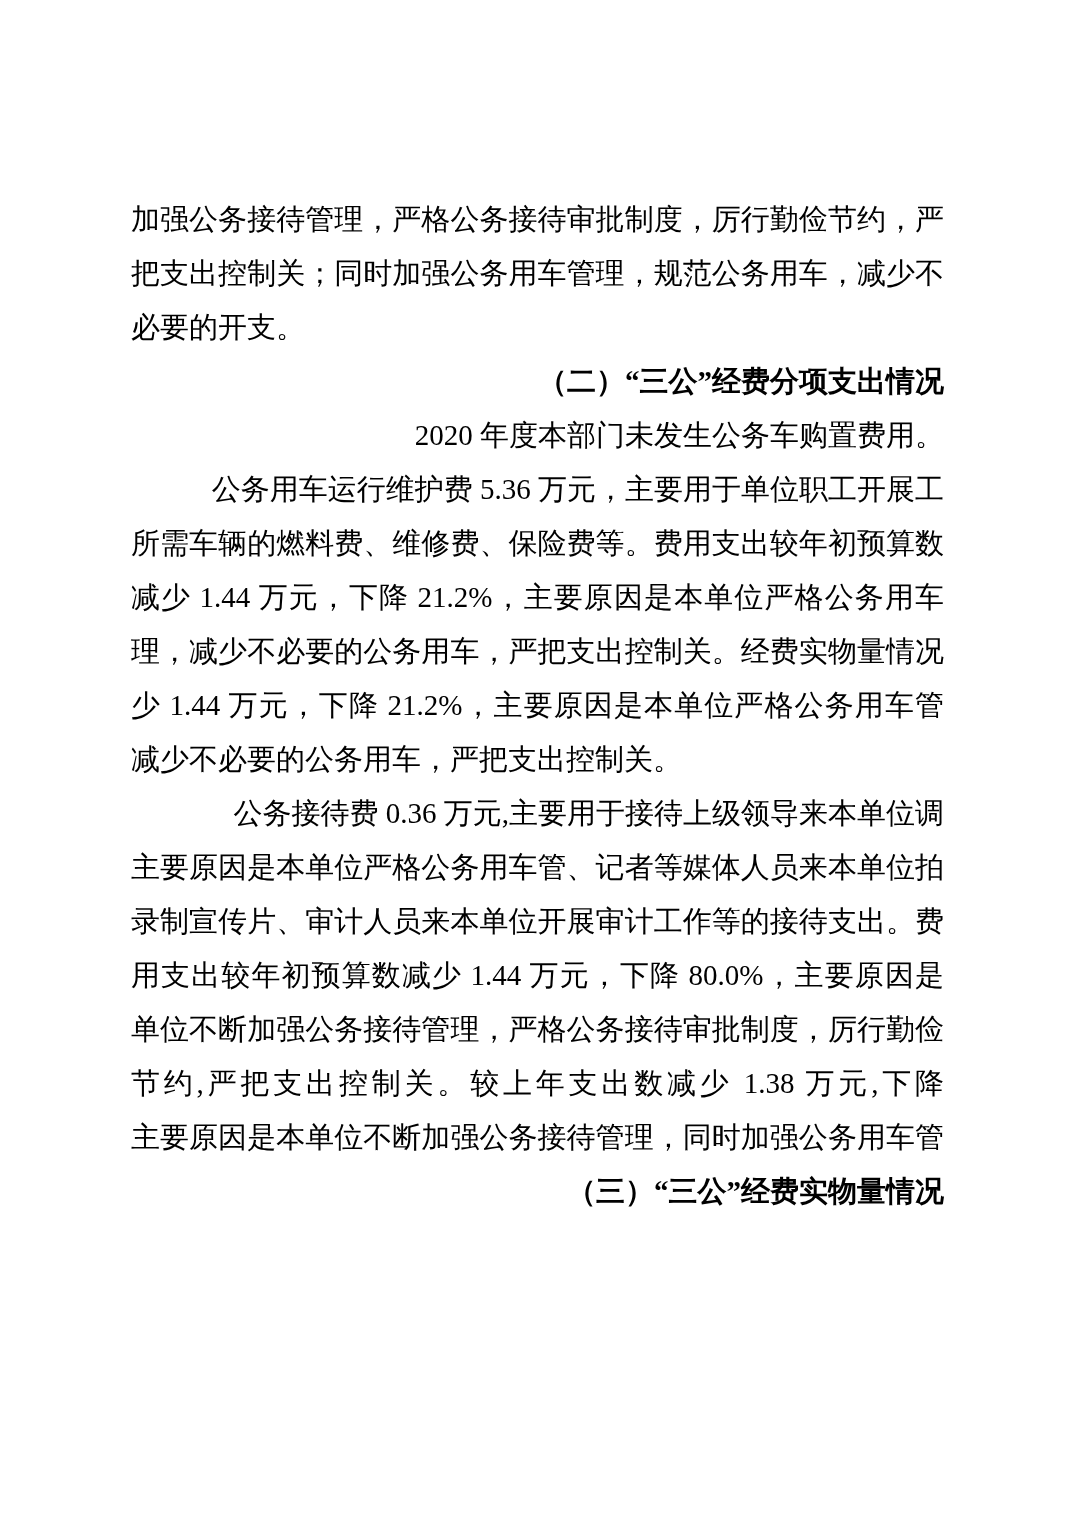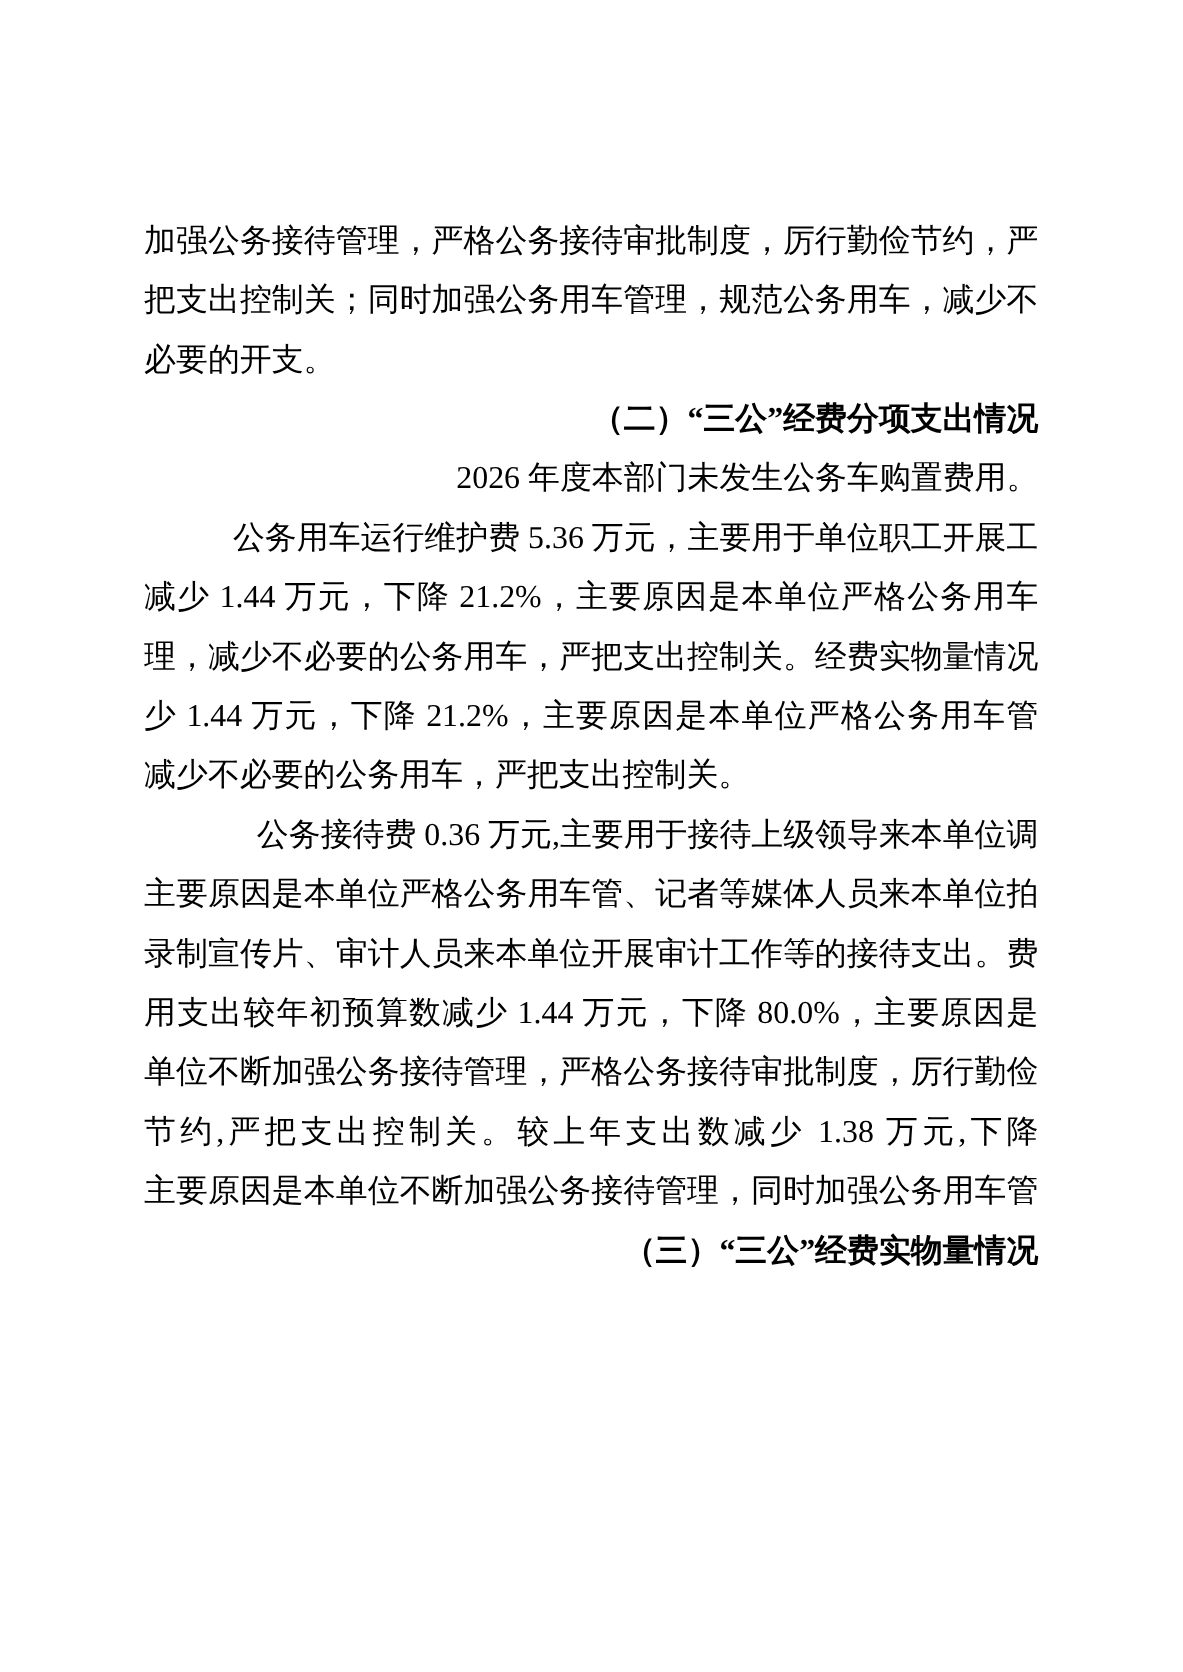--- a/index.html
+++ b/index.html
@@ -55,22 +55,23 @@
 </style>
 </head>
 <body>
 
 <div class="page">
   <div class="doc-body">
       <div class="line justify">加强公务接待管理，严格公务接待审批制度，厉行勤俭节约，严</div>
       <div class="line justify">把支出控制关；同时加强公务用车管理，规范公务用车，减少不</div>
       <div class="line">必要的开支。</div>
       <div class="line indent heading">（二）“三公”经费分项支出情况</div>
-      <div class="line indent">2026 年度本部门未发生公务车购置费用。</div>
+      <div class="line indent">2020 年度本部门未发生公务车购置费用。</div>
       <div class="line justify indent">公务用车运行维护费 5.36 万元，主要用于单位职工开展工作</div>
+      <div class="line justify">所需车辆的燃料费、维修费、保险费等。费用支出较年初预算数</div>
       <div class="line justify">减少 1.44 万元，下降 21.2%，主要原因是本单位严格公务用车管</div>
       <div class="line justify">理，减少不必要的公务用车，严把支出控制关。经费实物量情况</div>
       <div class="line justify">少 1.44 万元，下降 21.2%，主要原因是本单位严格公务用车管理，</div>
       <div class="line">减少不必要的公务用车，严把支出控制关。</div>
       <div class="line justify indent">公务接待费 0.36 万元,主要用于接待上级领导来本单位调研、</div>
       <div class="line justify">主要原因是本单位严格公务用车管、记者等媒体人员来本单位拍摄</div>
       <div class="line justify">录制宣传片、审计人员来本单位开展审计工作等的接待支出。费</div>
       <div class="line justify">用支出较年初预算数减少 1.44 万元，下降 80.0%，主要原因是本</div>
       <div class="line justify">单位不断加强公务接待管理，严格公务接待审批制度，厉行勤俭</div>
       <div class="line justify">节约,严把支出控制关。较上年支出数减少 1.38 万元,下降 79.3%，</div>

